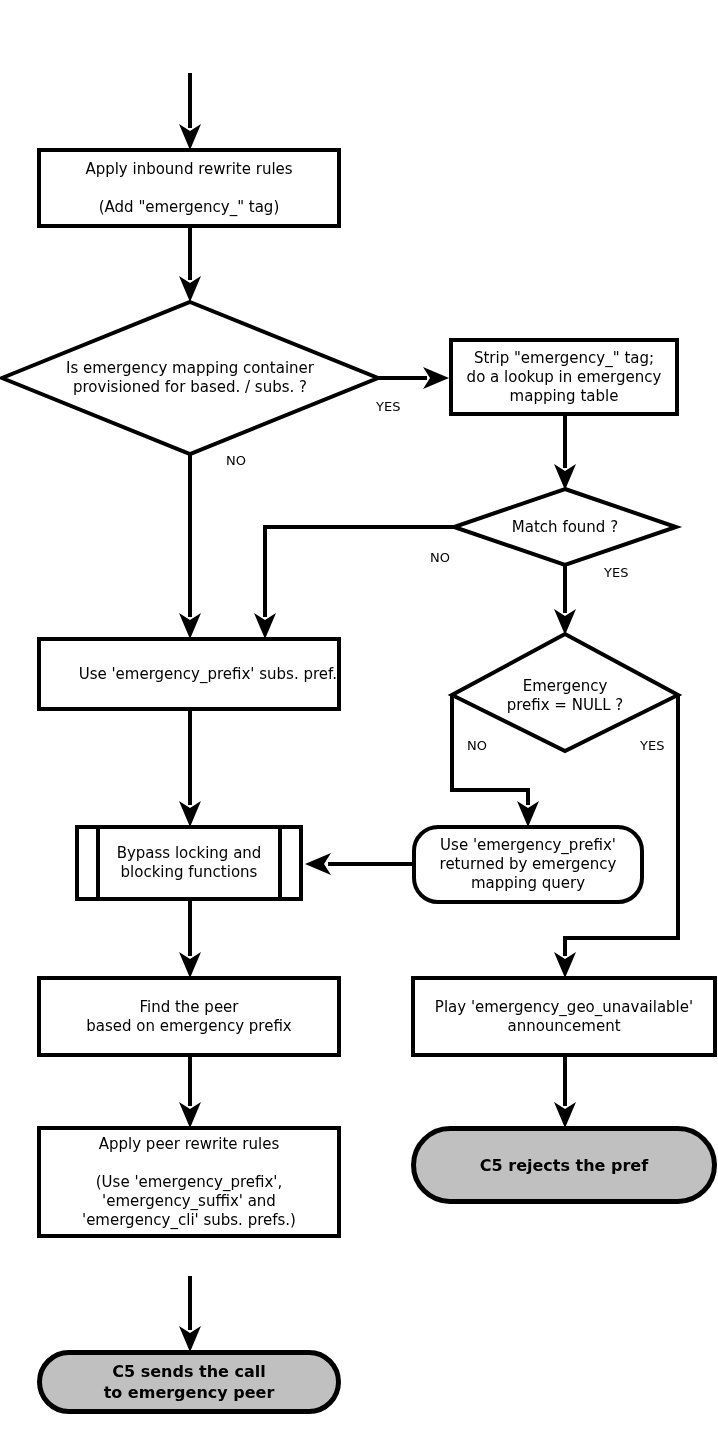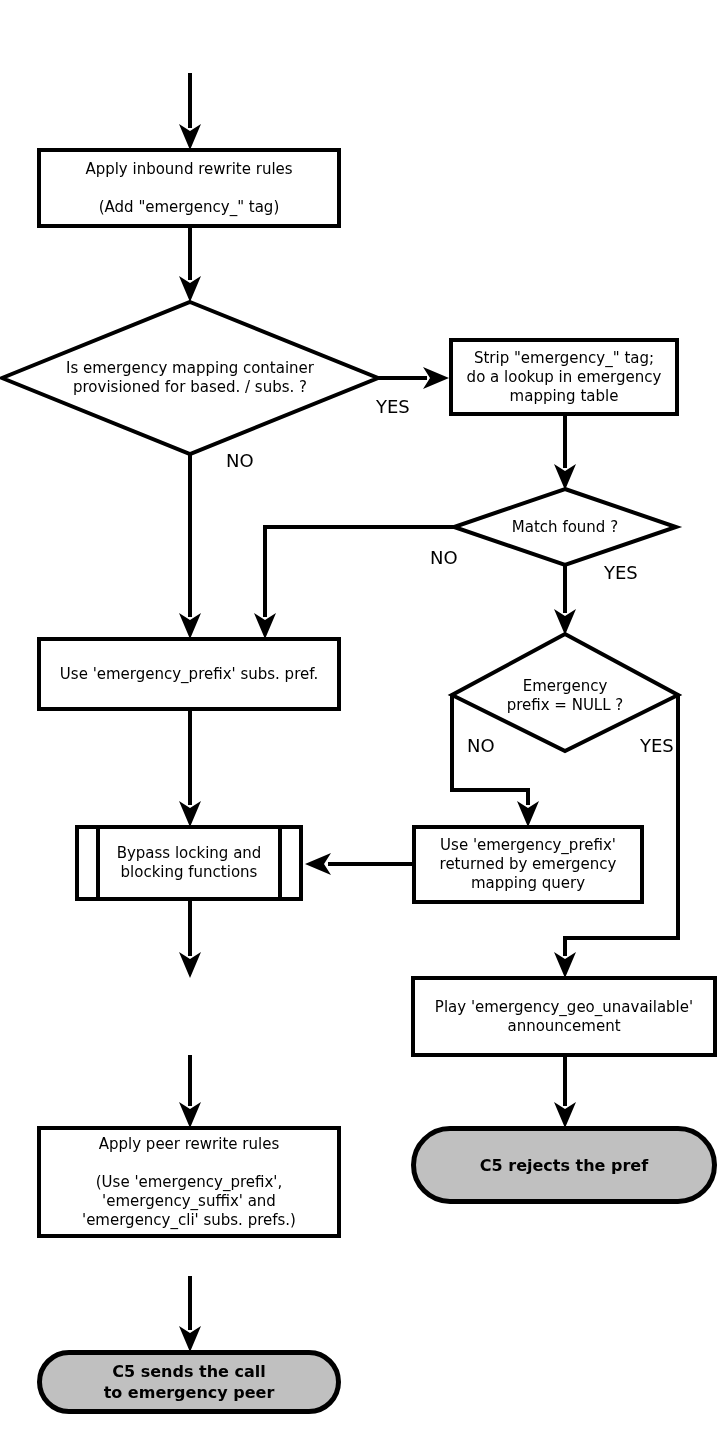--- a/index.html
+++ b/index.html
@@ -29,21 +29,21 @@
   }
   .subroutine{padding:0 23px;}
   .bar{position:absolute;top:0;bottom:0;width:4px;background:var(--stroke);}
   .bar-left{left:17px;}
   .bar-right{right:17px;}
   .node-text,.diamond-text{white-space:pre-line;}
   .diamond-text{
     position:absolute;display:flex;align-items:center;justify-content:center;
     text-align:center;font-size:15px;line-height:19px;
   }
-  .edge-label{position:absolute;font-size:18px;line-height:17px;}
+  .edge-label{position:absolute;font-size:13px;line-height:17px;}
 </style>
 </head>
 <body>
 
 <div class="canvas">
 
   <svg class="layer" width="718" height="1432" viewBox="0 0 718 1432">
 
     <path class="edge" d="M190 73 V128"></path>
     <path class="edge" d="M190 226 V280"></path>
@@ -88,37 +88,41 @@
 
 (Add "emergency_" tag)</span>
   </div>
 
   <div class="node" style="left:449px;top:338px;width:230px;height:78px;">
     <span class="node-text">Strip "emergency_" tag;
 do a lookup in emergency
 mapping table</span>
   </div>
 
-  <div class="node" style="left:37px;top:637px;width:304px;height:74px;">
+  <div class="node" style="left:37px;top:637px;width:304px;height:74px;justify-content:flex-end;">
     <span class="node-text">Use 'emergency_prefix' subs. pref.</span>
   </div>
 
   <div class="node subroutine" style="left:75px;top:825px;width:228px;height:76px;">
     <span class="bar bar-left"></span>
     <span class="bar bar-right"></span>
     <span class="node-text">Bypass locking and
 blocking functions</span>
   </div>
 
-  <div class="node" style="left:412px;top:825px;width:232px;height:79px;">
+  <div class="node" style="left:412px;top:825px;width:232px;height:79px;border-radius:26px;">
     <span class="node-text">Use 'emergency_prefix'
 returned by emergency
 mapping query</span>
   </div>
 
+  <div class="node" style="left:37px;top:976px;width:304px;height:81px;">
+    <span class="node-text">Find the peer
+based on emergency prefix</span>
+  </div>
 
   <div class="node" style="left:411px;top:976px;width:306px;height:81px;">
     <span class="node-text">Play 'emergency_geo_unavailable'
 announcement</span>
   </div>
 
   <div class="node" style="left:37px;top:1126px;width:304px;height:112px;">
     <span class="node-text">Apply peer rewrite rules
 
 (Use 'emergency_prefix',

